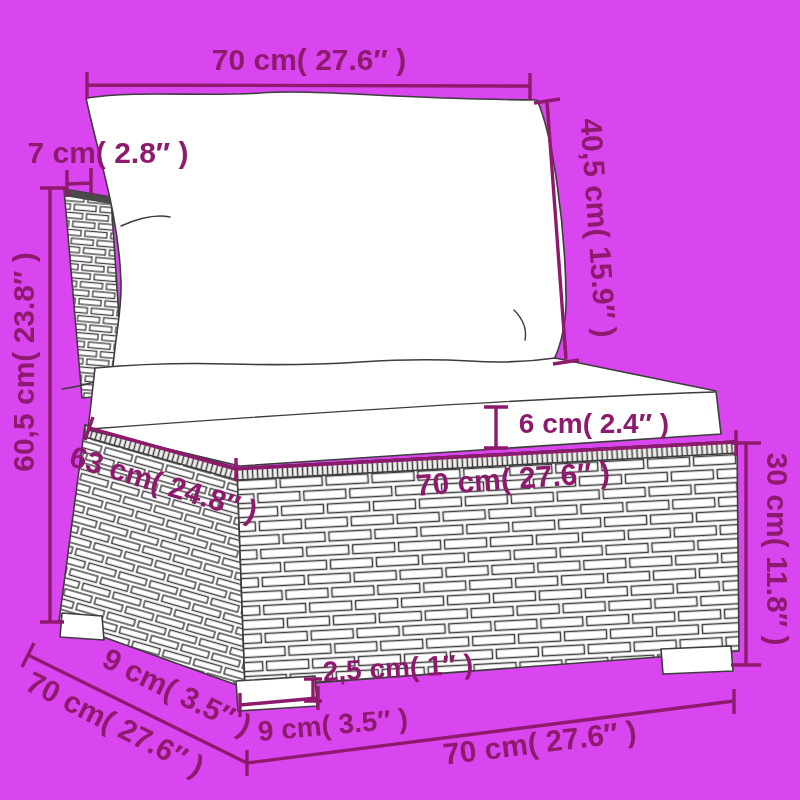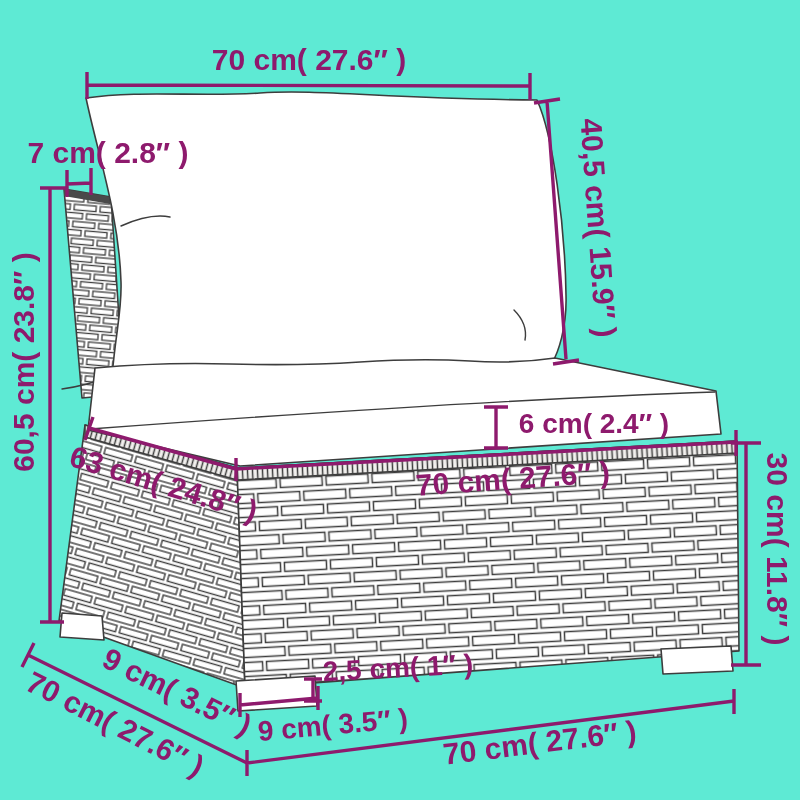--- a/index.html
+++ b/index.html
@@ -1,17 +1,17 @@
 <!DOCTYPE html>
 <html><head>
 <meta charset="utf-8">
 <style>
   html, body { margin: 0; padding: 0; background: #ffffff; }
   .stage {
-    width: 800px; height: 800px; position: relative; background: #5eead4;
+    width: 800px; height: 800px; position: relative; background: #d946ef;
     font-family: "Liberation Sans", sans-serif; overflow: hidden;
   }
   svg { display: block; }
   .outline { fill: #ffffff; stroke: #3d3d3d; stroke-width: 1.6; stroke-linejoin: round; }
   .thin    { fill: none;    stroke: #3d3d3d; stroke-width: 1.4; stroke-linecap: round; }
   .dline   { fill: none; stroke: #8e1a6d; stroke-width: 3.4; stroke-linecap: butt; }
   text.dim {
     font-family: "Liberation Sans", sans-serif;
     font-weight: 700; font-size: 30px; fill: #8e1a6d;
     text-anchor: middle; dominant-baseline: middle;

